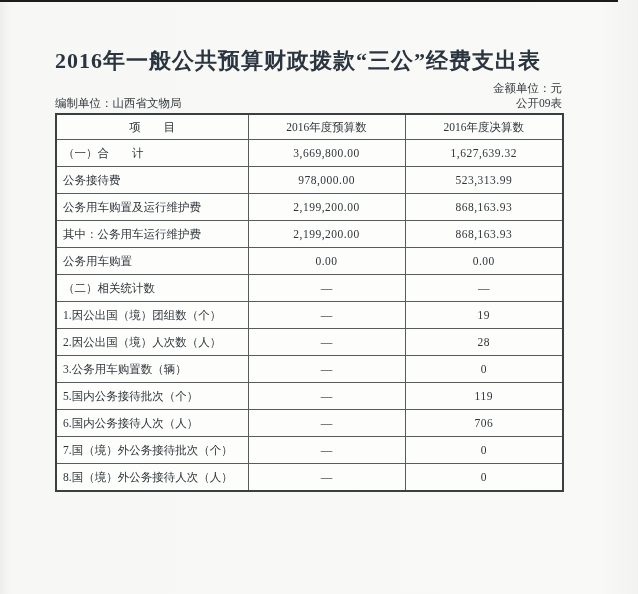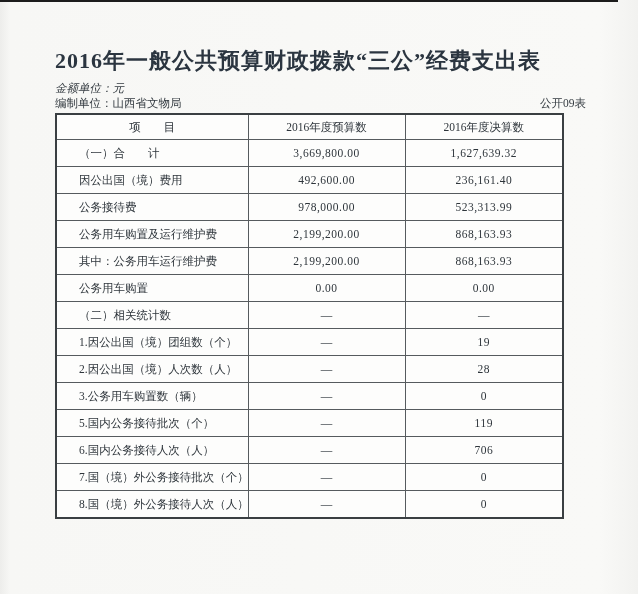--- a/index.html
+++ b/index.html
@@ -25,27 +25,27 @@
     text-align: left;
     font-size: 22px;
     font-weight: bold;
     letter-spacing: 1px;
     color: #2b3540;
     line-height: 30px;
     white-space: nowrap;
   }
   .meta-unit {
     margin: 6px 76px 0 55px;
+    text-align: right;
     font-size: 11.5px;
     line-height: 13px;
     color: #333a40;
-    font-style: italic;
   }
   .meta-row {
-    margin: 2px 52px 0 55px;
+    margin: 2px 76px 0 55px;
     display: flex;
     justify-content: space-between;
     font-size: 11.5px;
     line-height: 13px;
     color: #333a40;
   }
   table.budget {
     margin: 3px 0 0 55px;
     width: 507px;
     border-collapse: collapse;
@@ -54,21 +54,21 @@
     background: #fdfdfc;
     font-size: 11.5px;
     color: #2e353b;
   }
   table.budget col.c-item  { width: 192px; }
   table.budget col.c-budget{ width: 157px; }
   table.budget col.c-final { width: 158px; }
   table.budget th, table.budget td {
     border: 1px solid #565b5e;
     height: 26px;
-    padding: 0 22px;
+    padding: 0 6px;
     overflow: hidden;
     white-space: nowrap;
     font-weight: normal;
   }
   table.budget th { text-align: center; height: 24px; }
   td.item { text-align: left; }
   td.num  { text-align: center; letter-spacing: 0.5px; }
   td.dash { text-align: center; letter-spacing: 0; }
   td.ind0 { padding-left: 7px; }
   td.ind1 { padding-left: 17px; }
@@ -102,25 +102,20 @@
         <th>项　　目</th>
         <th>2016年度预算数</th>
         <th>2016年度决算数</th>
       </tr>
     </thead>
     <tbody>
       <tr>
         <td class="item ind0">（一）合　　计</td>
         <td class="num">3,669,800.00</td>
         <td class="num">1,627,639.32</td>
-      </tr>
-      <tr>
-        <td class="item ind1">因公出国（境）费用</td>
-        <td class="num">492,600.00</td>
-        <td class="num">236,161.40</td>
       </tr>
       <tr>
         <td class="item ind1">公务接待费</td>
         <td class="num">978,000.00</td>
         <td class="num">523,313.99</td>
       </tr>
       <tr>
         <td class="item ind1">公务用车购置及运行维护费</td>
         <td class="num">2,199,200.00</td>
         <td class="num">868,163.93</td>

